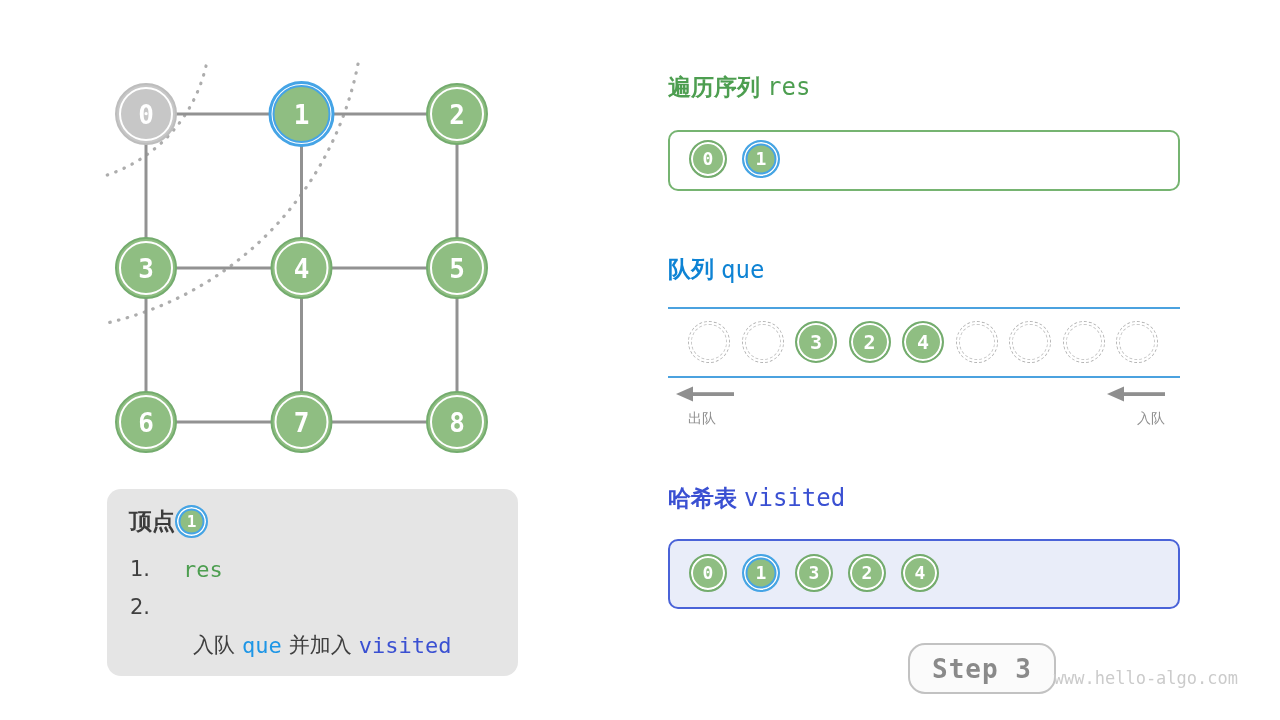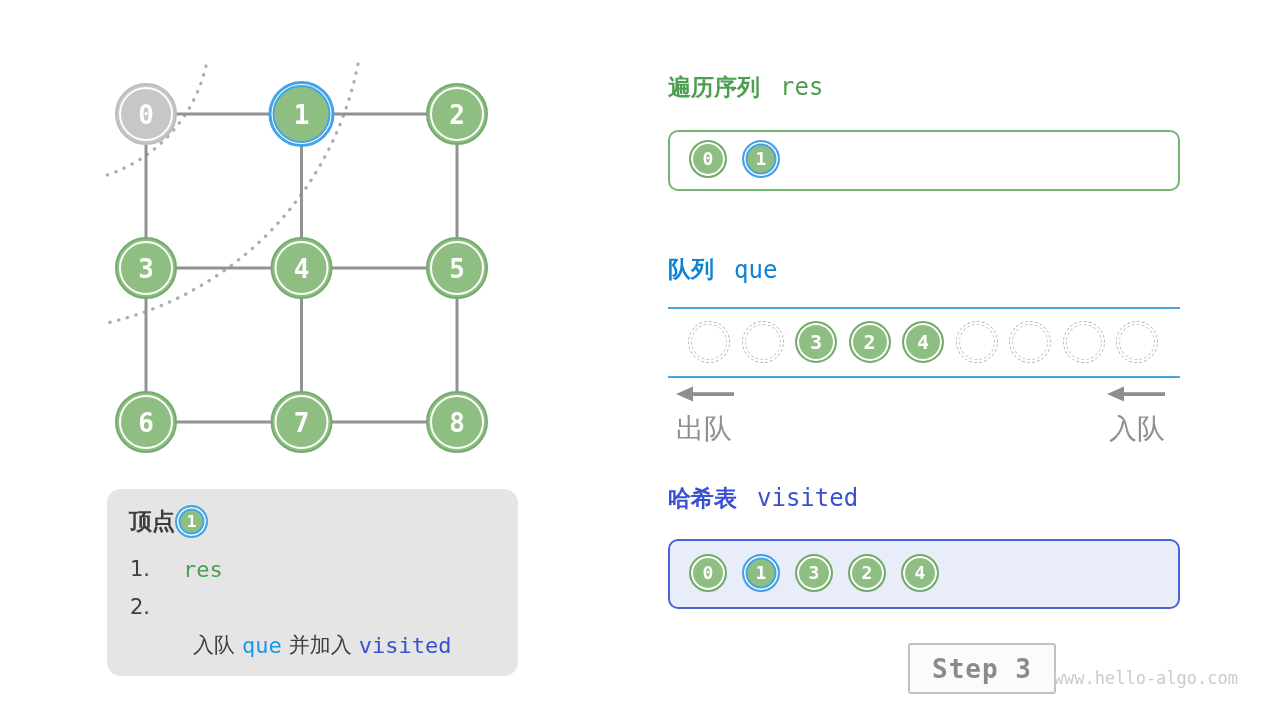--- a/index.html
+++ b/index.html
@@ -19,21 +19,21 @@
         box-shadow:inset 0 0 0 1.5px #fff,inset 0 0 0 3.5px var(--ring-blue);}
   .chip.q{width:42px;height:42px;font-size:20px;}
   .chip.sm{width:33px;height:33px;font-size:16px;}
   .slot{box-sizing:border-box;flex:0 0 auto;width:42px;height:42px;border-radius:50%;
         border:1.5px dashed #B3B3B3;position:relative;}
   .slot::after{content:"";position:absolute;inset:2px;border-radius:50%;
         border:1.5px dashed #C6C6C6;}
 
   
   .sec-title{position:absolute;left:668px;font-weight:700;font-size:23px;
-             display:flex;gap:13px;align-items:baseline;}
+             display:flex;align-items:baseline;}
   .sec-title .code{font-family:"DejaVu Sans Mono",monospace;font-size:24px;}
   .res-title{top:72px;color:var(--green-text);}
   .que-title{top:254px;color:var(--azure-text);align-items:center;}
   .visited-title{top:483px;color:var(--indigo-text);}
 
   
   .res-box{position:absolute;left:668px;top:130px;width:512px;height:61px;box-sizing:border-box;
            border:2px solid var(--res-box-border);border-radius:10px;background:#fff;
            display:flex;gap:15px;padding:8px 0 0 19px;}
   .visited-box{position:absolute;left:668px;top:539px;width:512px;height:70px;box-sizing:border-box;
@@ -41,39 +41,39 @@
            background:var(--visited-box-bg);display:flex;gap:15px;padding:13px 0 0 19px;}
 
   
   .queue-row{position:absolute;left:668px;top:307px;width:512px;height:71px;box-sizing:border-box;
            border-top:2px solid var(--queue-line-blue);border-bottom:2px solid var(--queue-line-blue);
            display:flex;gap:11.5px;padding:12px 0 0 20px;}
   .queue-ends{position:absolute;left:668px;top:385px;width:512px;height:58px;}
   .arrow-group{position:absolute;top:0;display:flex;flex-direction:column;gap:7px;}
   .arrow-group.left{left:8px;align-items:flex-start;}
   .arrow-group.right{right:15px;align-items:flex-end;}
-  .arrow-label{font-size:28px;color:var(--muted-gray);}
+  .arrow-label{font-size:14px;color:var(--muted-gray);margin-left:12px;}
 
   
   .info-box{position:absolute;left:107px;top:489px;width:411px;height:187px;box-sizing:border-box;
             background:var(--info-box-bg);border-radius:14px;}
   .info-title{display:flex;align-items:center;padding:16px 0 0 22px;
               font-size:23px;font-weight:700;color:var(--dark-text);}
   .info-list{margin-top:12px;padding-left:23px;font-size:21px;color:#3F3F3F;}
   .info-line{height:38px;display:flex;align-items:center;white-space:nowrap;}
   .num{display:inline-block;width:46px;}
   .indent{padding-left:63px;}
   .code{font-family:"DejaVu Sans Mono",monospace;font-weight:400;margin:0 7px;font-size:22px;}
   .code.green{color:var(--green-text);}
   .code.azure{color:var(--que-code-blue);}
   .code.indigo{color:var(--indigo-text);}
 
   
   .step-box{position:absolute;left:908px;top:643px;width:148px;height:51px;box-sizing:border-box;
-            background:#FBFBFB;border:2px solid #C2C2C2;border-radius:3px;
+            background:#FBFBFB;border:2px solid #C2C2C2;border-radius:17px;
             display:flex;align-items:center;justify-content:center;
             font:700 26px "DejaVu Sans Mono",monospace;color:var(--step-text);letter-spacing:1px;}
   .watermark{position:absolute;right:42px;top:668px;
              font:400 17px "DejaVu Sans Mono",monospace;color:var(--watermark-gray);padding-left:16px;}
 </style>
 </head>
 <body>
 
 <div class="canvas">
 

